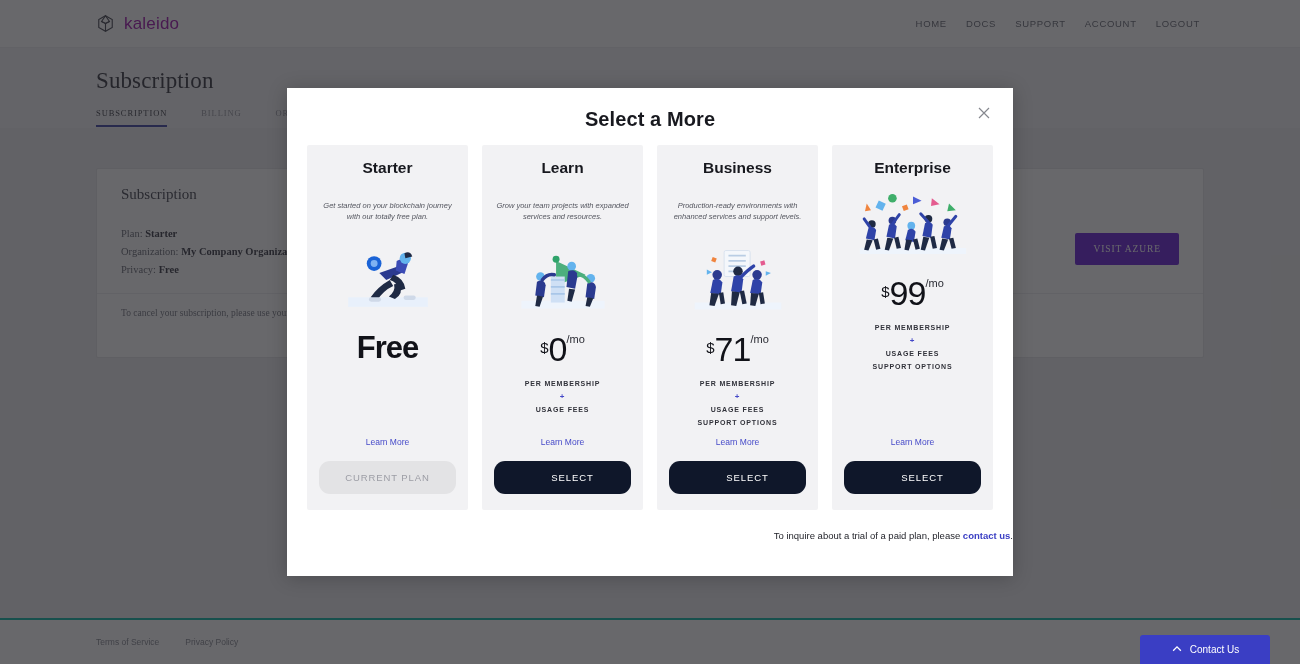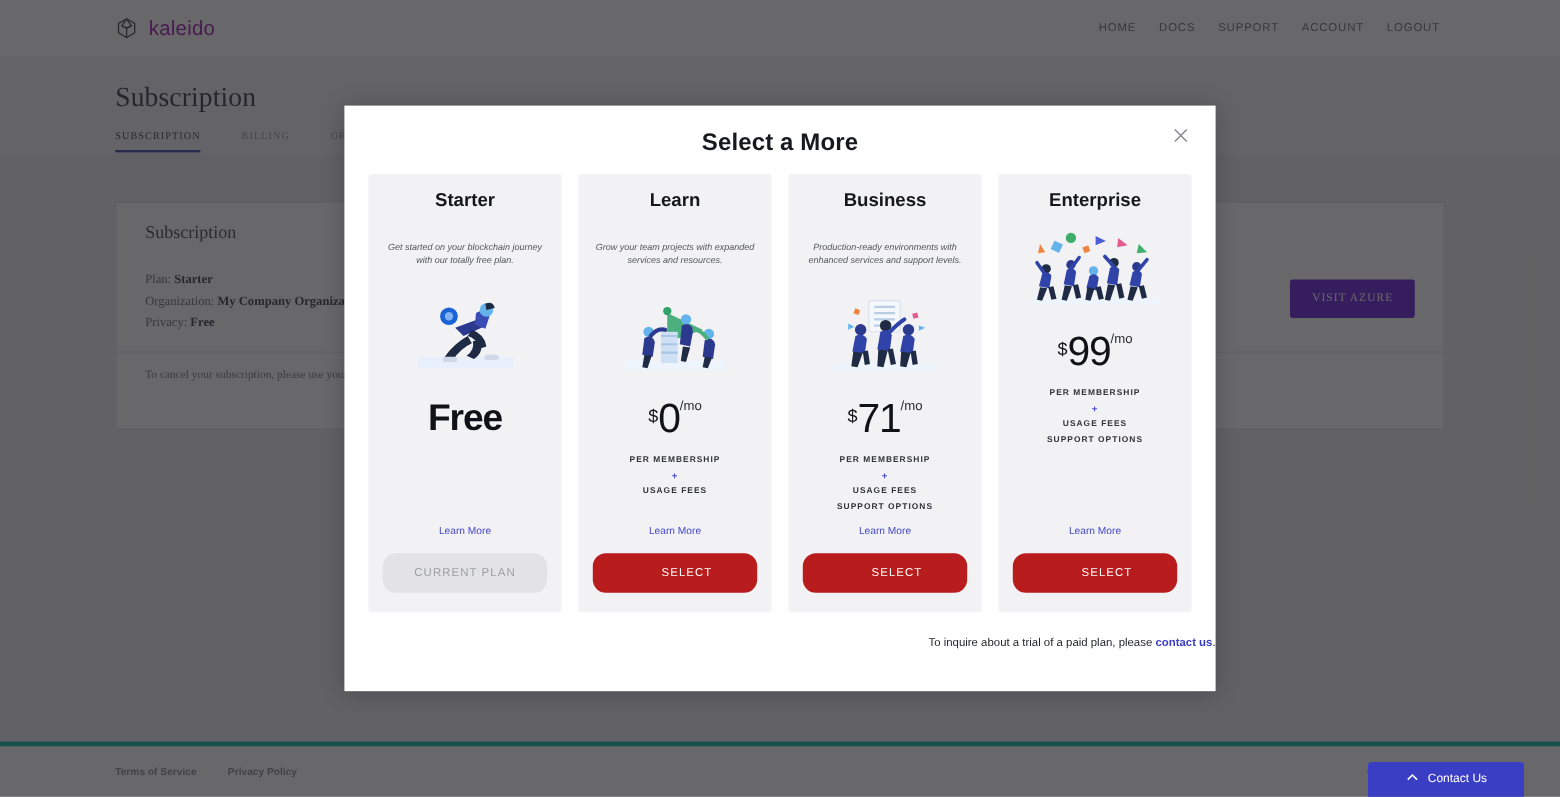--- a/index.html
+++ b/index.html
@@ -60,22 +60,22 @@
   .link-inline { color: #4549c8; text-decoration: none; }
   .visit-azure {
     position: absolute; right: 24px; top: 64px;
     background: #6d28d9; color: #fff; border: none;
     font-size: 9.5px; letter-spacing: .9px; padding: 11px 18px;
     border-radius: 2px; cursor: pointer; font-family: inherit;
   }
 
   .site-footer {
     position: absolute; left: 0; right: 0; bottom: 0; height: 46px;
-    background: #ffffff; border-top: 4px solid #14b8a6;
-    display: flex; align-items: center; padding: 0 100px 0 96px; font-weight: bold;
+    background: #ffffff; border-top: 2px solid #14b8a6;
+    display: flex; align-items: center; padding: 0 100px 0 96px;
   }
   .footer-links { display: flex; gap: 26px; }
   .footer-links a { font-size: 8.5px; color: #8b8d96; text-decoration: none; }
   .copyright { margin-left: auto; font-size: 8.5px; color: #8b8d96; }
 
   
   #overlay {
     position: absolute; inset: 0;
     background: rgba(26,26,30,0.66);
     z-index: 20;
@@ -130,21 +130,21 @@
   .learn-more {
     font-size: 8.5px; color: #4549c8; text-decoration: none;
     margin-top: 8px; cursor: pointer;
   }
   .plan-btn {
     margin-top: 14px; width: 100%; max-width: 148px;
     border: none; border-radius: 11px; padding: 11px 0;
     font-family: inherit; font-size: 9.5px; letter-spacing: .9px;
     cursor: pointer; text-transform: uppercase;
   }
-  .plan-btn.primary { background: #b91c1c; color: #ffffff; padding-left: 20px; }
+  .plan-btn.primary { background: #0f172a; color: #ffffff; padding-left: 20px; }
   .plan-btn.disabled { background: #e3e3e5; color: #9c9da5; cursor: default; }
 
   .modal-foot {
     text-align: right; font-size: 9.5px; color: #24252c;
     padding-top: 20px;
   }
   .modal-foot a { color: #3a3ec4; text-decoration: none; font-weight: 700; }
 
   
   #contact-tab {

